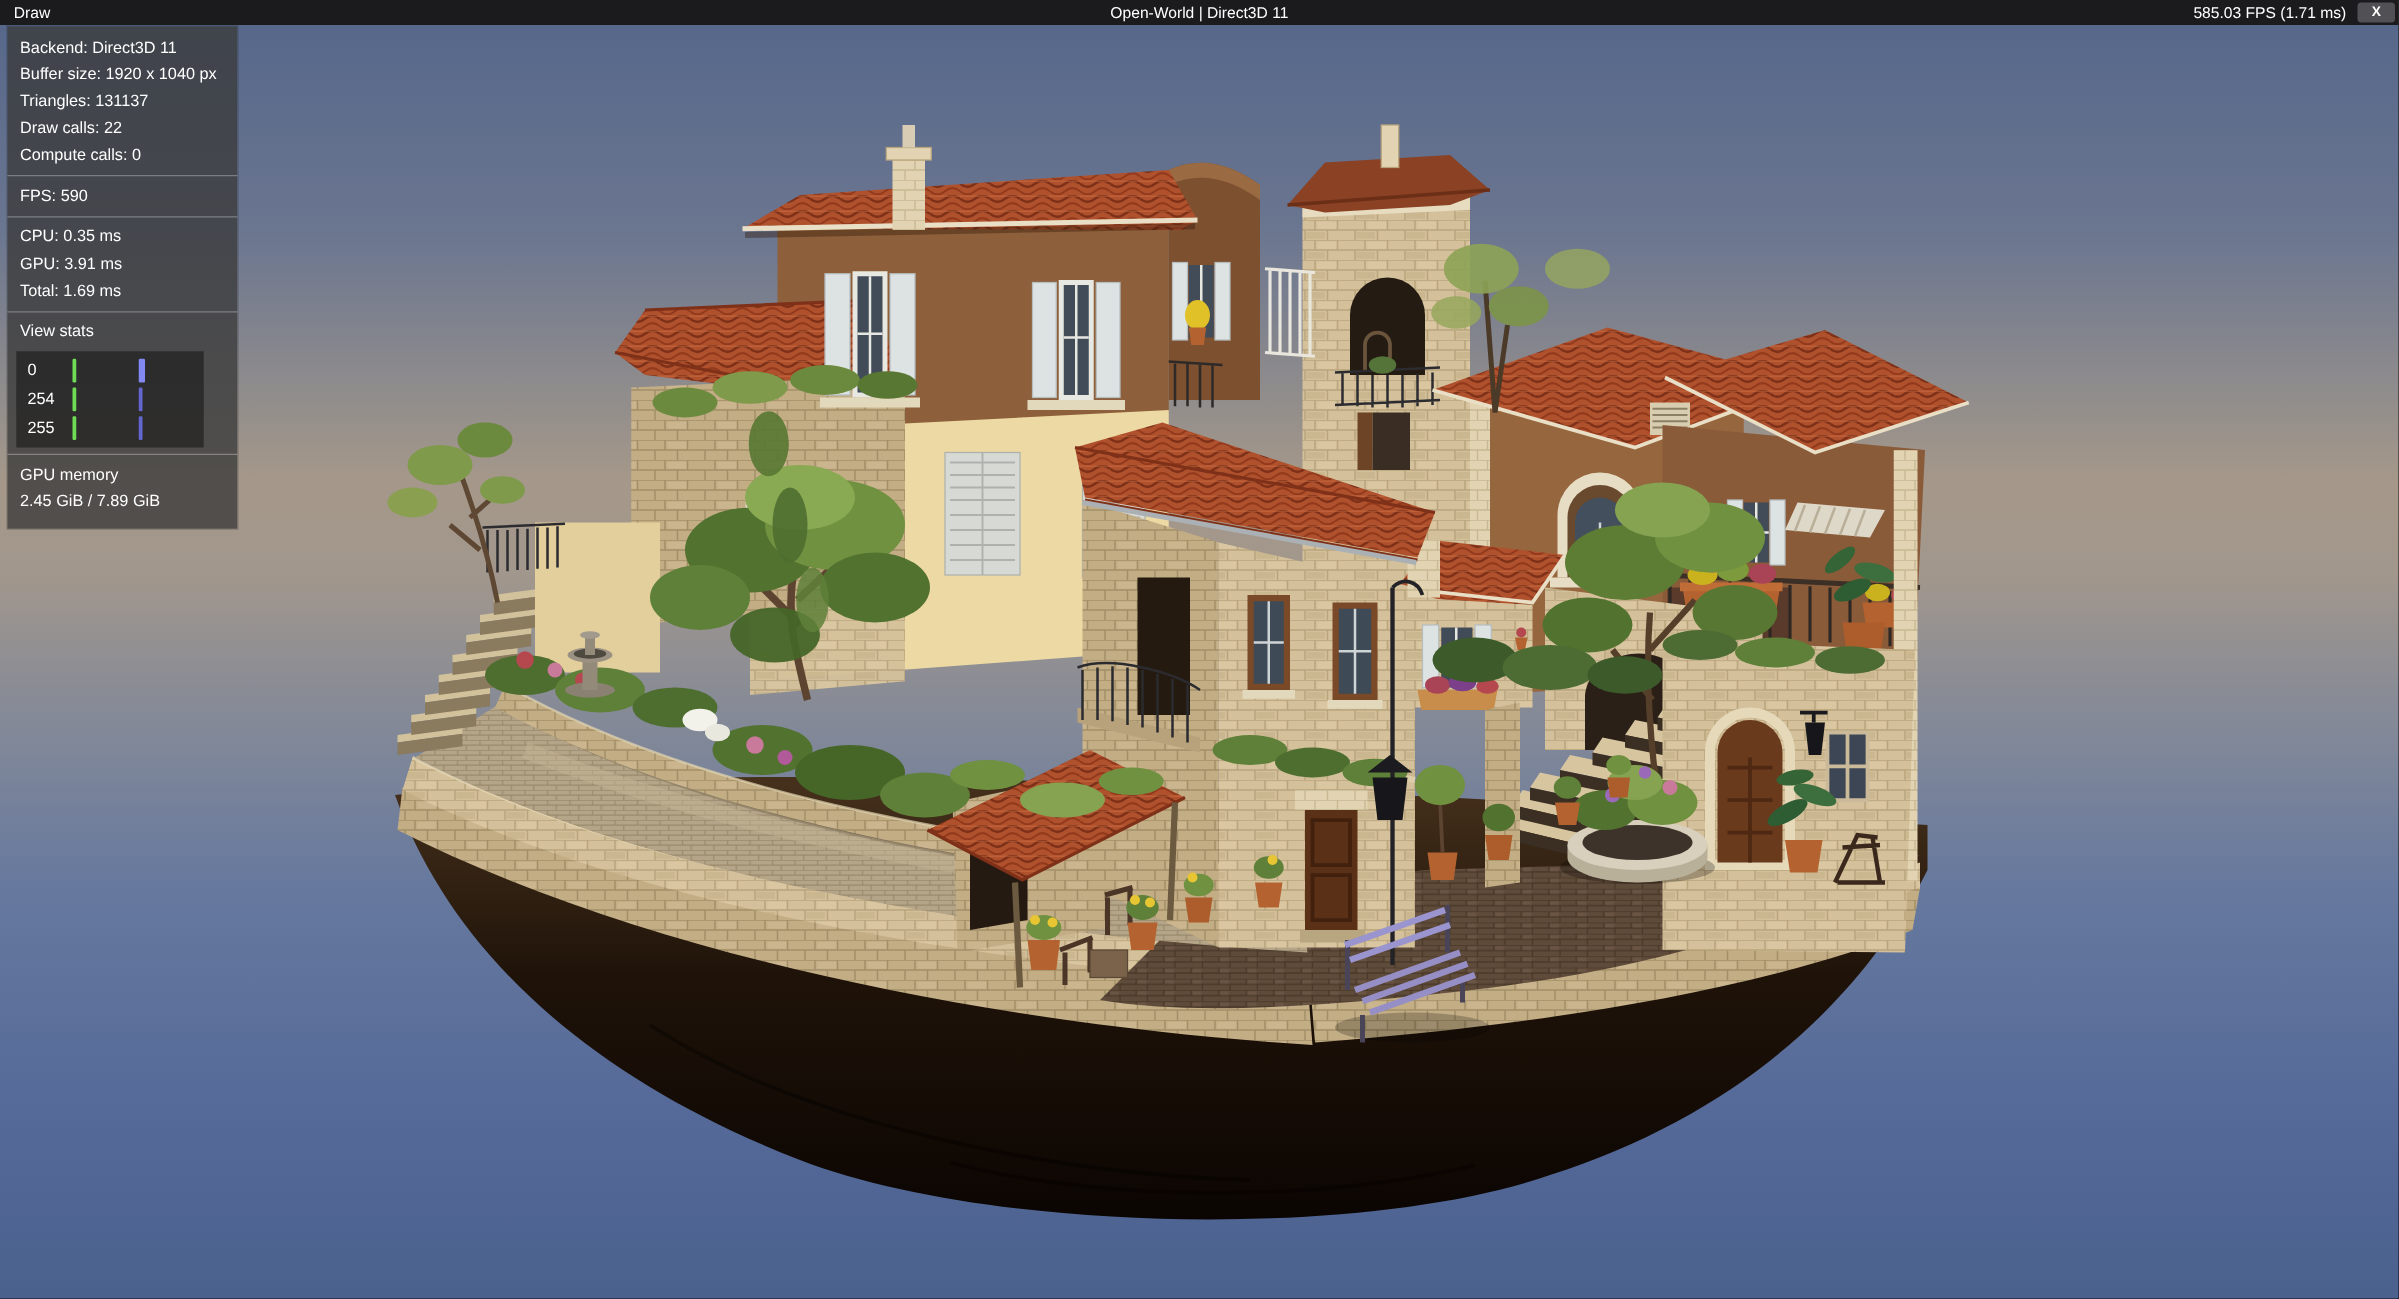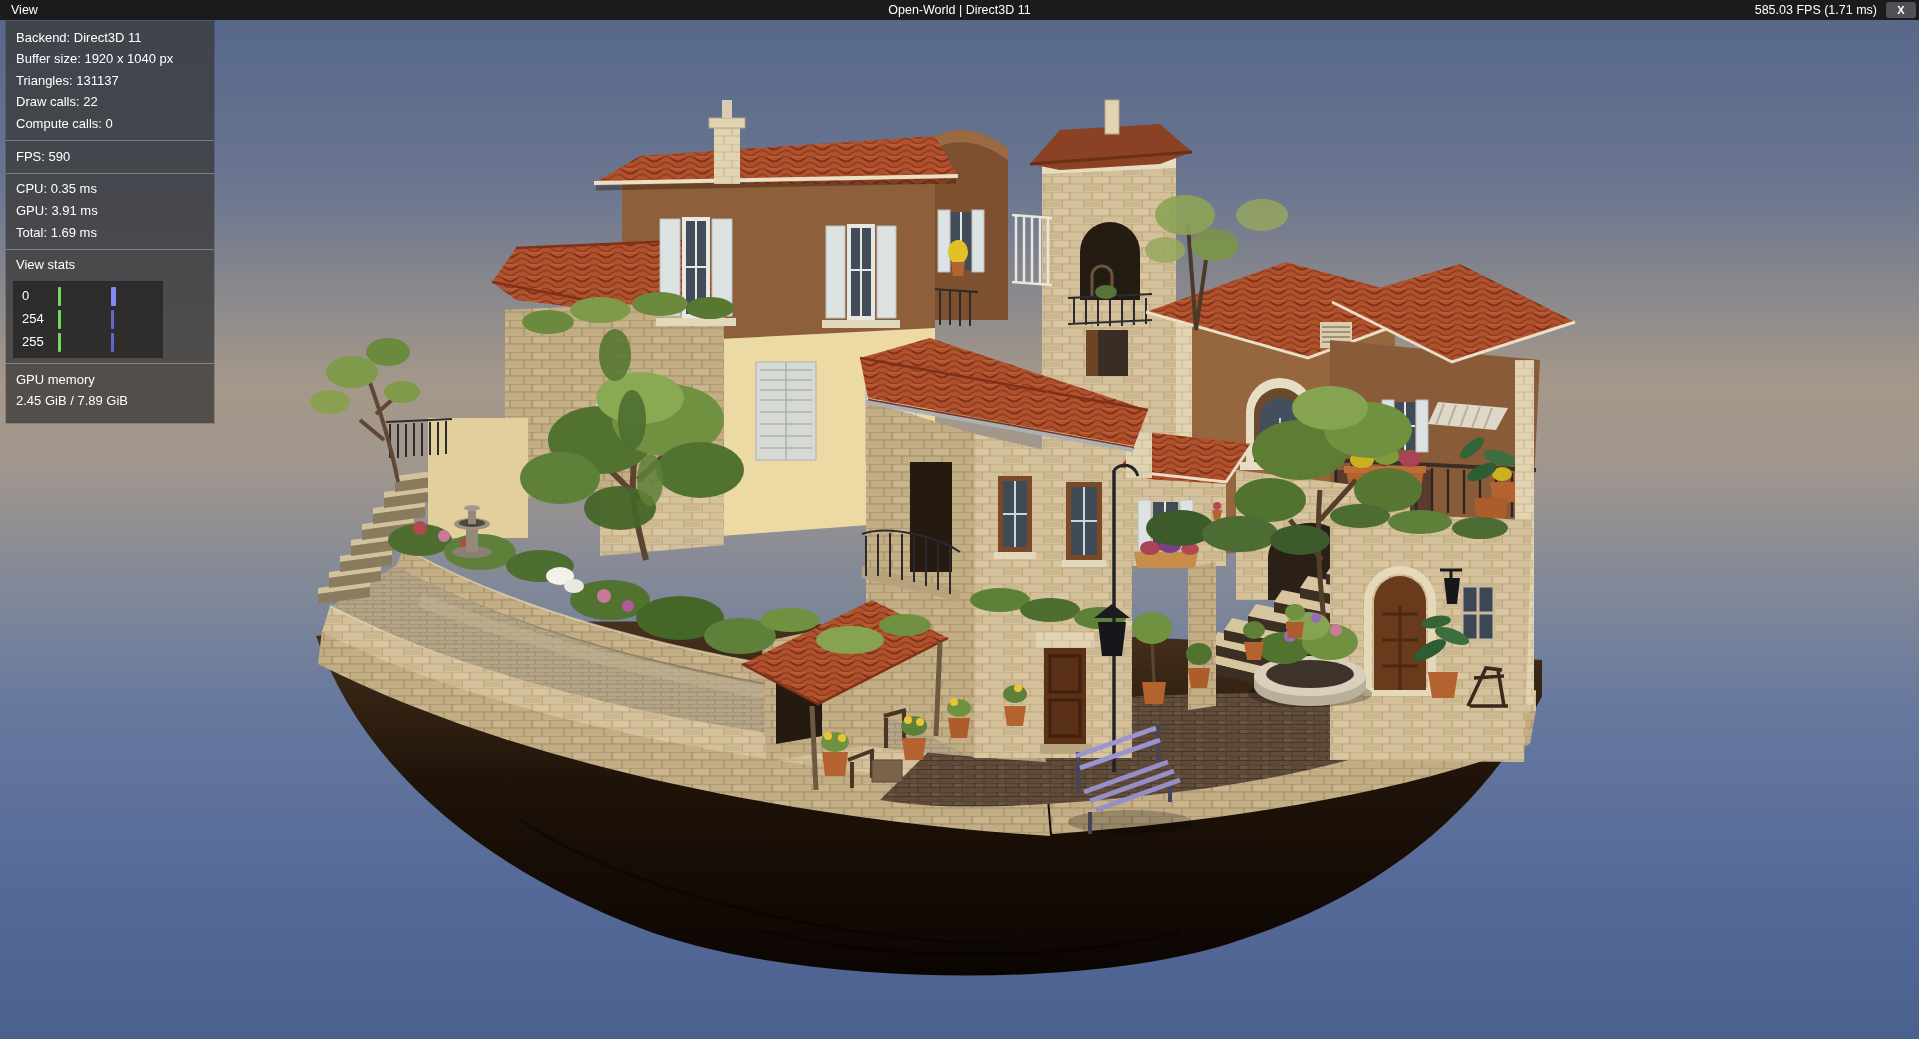--- a/index.html
+++ b/index.html
@@ -6,21 +6,21 @@
   .stage{position:relative;width:1919px;height:1039px;overflow:hidden;font-family:"Liberation Sans",sans-serif;}
   .scene-svg{position:absolute;left:0;top:0;width:1919px;height:1039px;display:block;}
   
   .titlebar{position:absolute;left:0;top:0;right:0;height:20px;background:#1b1b1d;display:flex;align-items:center;color:#fff;z-index:10;}
   .menu-file{height:100%;padding:0 11px;display:flex;align-items:center;font-size:12.5px;color:#fff;background:transparent;border:none;cursor:default;}
   .tb-title{position:absolute;left:50%;top:0;height:20px;display:flex;align-items:center;transform:translateX(-50%);font-size:12.5px;font-weight:400;}
   .tb-right{margin-left:auto;display:flex;align-items:center;gap:9px;padding-right:3px;}
   .tb-fps{font-size:12.5px;font-weight:400;}
   .close-btn{width:30px;height:16px;border:none;border-radius:3px;background:#515155;color:#fff;font-family:"Liberation Sans",sans-serif;font-size:11px;font-weight:700;display:flex;align-items:center;justify-content:center;cursor:default;}
   
-  .stats{position:absolute;left:6px;top:21px;width:208px;background:rgba(58,58,58,.78);box-shadow:0 0 0 1px rgba(0,0,0,.15);color:#fff;font-size:13px;line-height:1.28;padding:6px 0 10px;z-index:9;}
+  .stats{position:absolute;left:6px;top:21px;width:184px;background:rgba(58,58,58,.78);box-shadow:0 0 0 1px rgba(0,0,0,.15);color:#fff;font-size:13px;line-height:1.28;padding:6px 0 10px;z-index:9;}
   .stats .line{padding:2.5px 10px;white-space:nowrap;}
   .sep{border-top:1px solid rgba(255,255,255,.30);margin:5px 0;}
   .vs-box{background:rgba(20,20,20,.55);margin:5px 0 0 7px;width:150px;padding:4px 0;}
   .vs-row{position:relative;height:23px;display:flex;align-items:center;padding-left:9px;font-size:13px;}
   .tick{position:absolute;top:2px;bottom:2px;width:3px;border-radius:1px;}
   .tick.g{left:45px;background:#6fdc55;}
   .tick.b{left:98px;background:#6366cf;}
   .vs-row.first .tick.b{width:5px;background:#8289f2;}
 </style>
 </head>
@@ -415,21 +415,21 @@
       <path d="M1188,668 h22 l-3,20 h-16 z" fill="#ad5c2c"></path>
         <ellipse cx="1199" cy="654" rx="13" ry="11" fill="#52722f"></ellipse>
       <path d="M1244,642 h20 l-3,18 h-14 z" fill="#b4622f"></path>
         <ellipse cx="1254" cy="630" rx="11" ry="9" fill="#5f8038"></ellipse>
       <path d="M1286,622 h18 l-2,16 h-14 z" fill="#ad5c2c"></path>
         <ellipse cx="1295" cy="612" rx="10" ry="8" fill="#6f9140"></ellipse>
     </g>
   </svg>
 
   <div class="titlebar">
-    <button class="menu-file">View</button>
+    <button class="menu-file">Draw</button>
     <div class="tb-title">Open-World | Direct3D 11</div>
     <div class="tb-right">
       <span class="tb-fps">585.03 FPS (1.71 ms)</span>
       <button class="close-btn">X</button>
     </div>
   </div>
 
   <div class="stats">
     <div class="line">Backend: Direct3D 11</div>
     <div class="line">Buffer size: 1920 x 1040 px</div>

